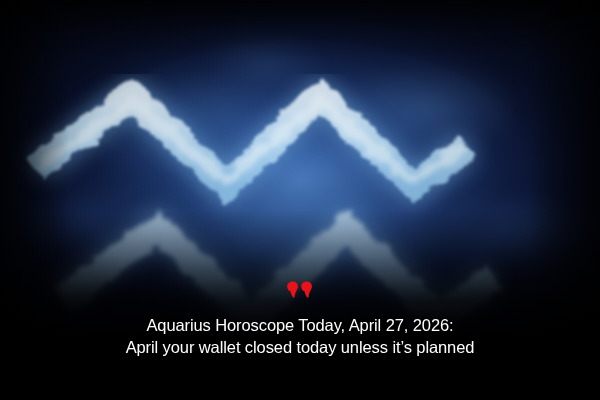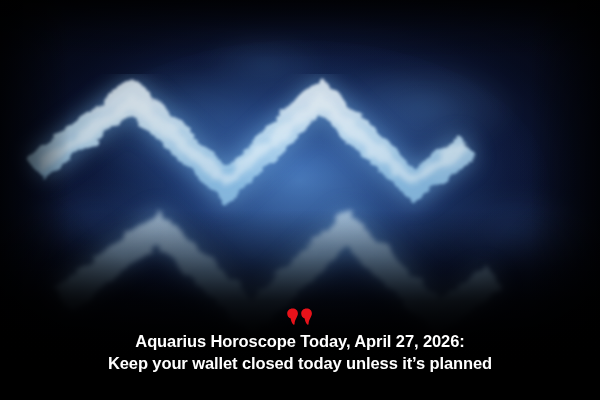--- a/index.html
+++ b/index.html
@@ -149,24 +149,24 @@
   }
 
   .quote-icon {
     display: block;
     margin: 0 auto 5px auto;
     width: 26px;
     height: 17px;
   }
 
   .headline {
-    margin: 0;
+    margin: 16px;
     color: #ffffff;
     font-family: "Liberation Sans", sans-serif;
-    font-weight: bold;
+    font-weight: normal;
     font-size: 16.5px;
     line-height: 22px;
     letter-spacing: -0.1px;
     text-shadow: 0 1px 3px rgba(0,0,0,0.95);
     padding: 0 12px;
   }
   .headline .line { display: block; white-space: nowrap; }
 </style>
 </head>
 <body>
@@ -268,17 +268,17 @@
       <path d="M5.6 0.4 C2.3 0.4 0.2 2.6 0.2 5.6 C0.2 8.0 1.6 9.9 3.7 10.5
                C3.9 12.7 4.7 14.7 6.0 16.3 C6.6 17.0 7.6 16.6 7.6 15.7
                C7.6 11.3 10.9 8.6 10.9 5.4 C10.9 2.4 8.8 0.4 5.6 0.4 Z" fill="#e8121a"></path>
       <path d="M19.6 0.4 C16.3 0.4 14.2 2.6 14.2 5.6 C14.2 8.0 15.6 9.9 17.7 10.5
                C17.9 12.7 18.7 14.7 20.0 16.3 C20.6 17.0 21.6 16.6 21.6 15.7
                C21.6 11.3 24.9 8.6 24.9 5.4 C24.9 2.4 22.8 0.4 19.6 0.4 Z" fill="#e8121a"></path>
     </svg>
 
     <h1 class="headline">
       <span class="line">Aquarius Horoscope Today, April 27, 2026:</span>
-      <span class="line">Keep your wallet closed today unless it’s planned</span>
+      <span class="line">April your wallet closed today unless it’s planned</span>
     </h1>
   </div>
 
 </div>
 
 </body></html>

